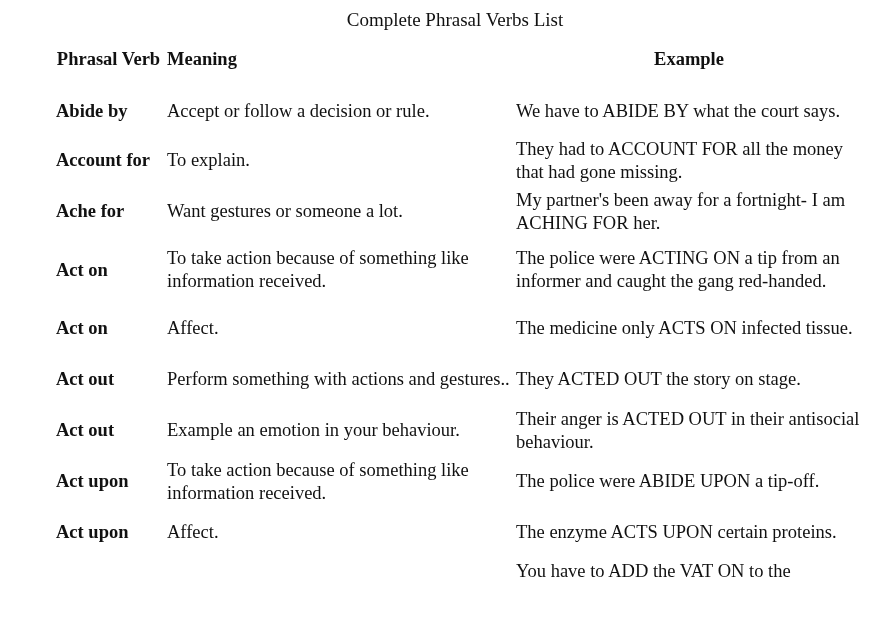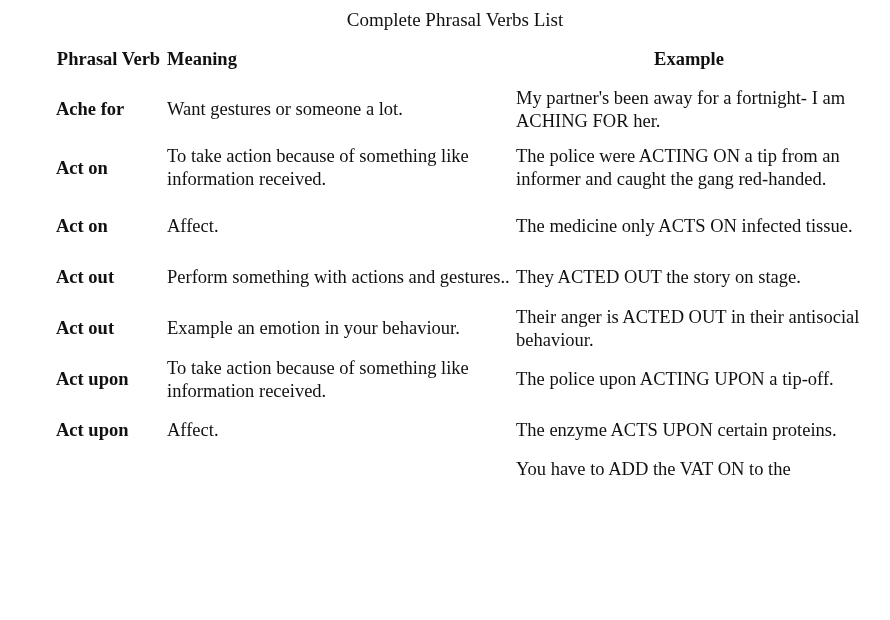--- a/index.html
+++ b/index.html
@@ -73,20 +73,30 @@
       <col class="c3">
   </colgroup>
   <thead>
     <tr>
       <th class="h1">Phrasal Verb</th>
       <th class="h2">Meaning</th>
       <th class="h3">Example</th>
     </tr>
   </thead>
   <tbody>
+    <tr class="row hdrgap">
+      <td class="verb">Abide by</td>
+      <td>Accept or follow a decision or rule.</td>
+      <td>We have to ABIDE BY what the court says.</td>
+    </tr>
+    <tr class="row">
+      <td class="verb">Account for</td>
+      <td>To explain.</td>
+      <td>They had to ACCOUNT FOR all the money that had gone missing.</td>
+    </tr>
     <tr class="row">
       <td class="verb">Ache for</td>
       <td>Want gestures or someone a lot.</td>
       <td>My partner's been away for a fortnight- I am ACHING FOR her.</td>
     </tr>
     <tr class="row tall">
       <td class="verb">Act on</td>
       <td>To take action because of something like information received.</td>
       <td>The police were ACTING ON a tip from an informer and caught the gang red-handed.</td>
     </tr>
@@ -101,21 +111,21 @@
       <td>They ACTED OUT the story on stage.</td>
     </tr>
     <tr class="row">
       <td class="verb">Act out</td>
       <td>Example an emotion in your behaviour.</td>
       <td>Their anger is ACTED OUT in their antisocial behaviour.</td>
     </tr>
     <tr class="row">
       <td class="verb">Act upon</td>
       <td>To take action because of something like information received.</td>
-      <td>The police upon ACTING UPON a tip-off.</td>
+      <td>The police were ABIDE UPON a tip-off.</td>
     </tr>
     <tr class="row">
       <td class="verb">Act upon</td>
       <td>Affect.</td>
       <td>The enzyme ACTS UPON certain proteins.</td>
     </tr>
     <tr class="row">
       <td class="verb"></td>
       <td></td>
       <td style="vertical-align: top;">You have to ADD the VAT ON to the</td>

